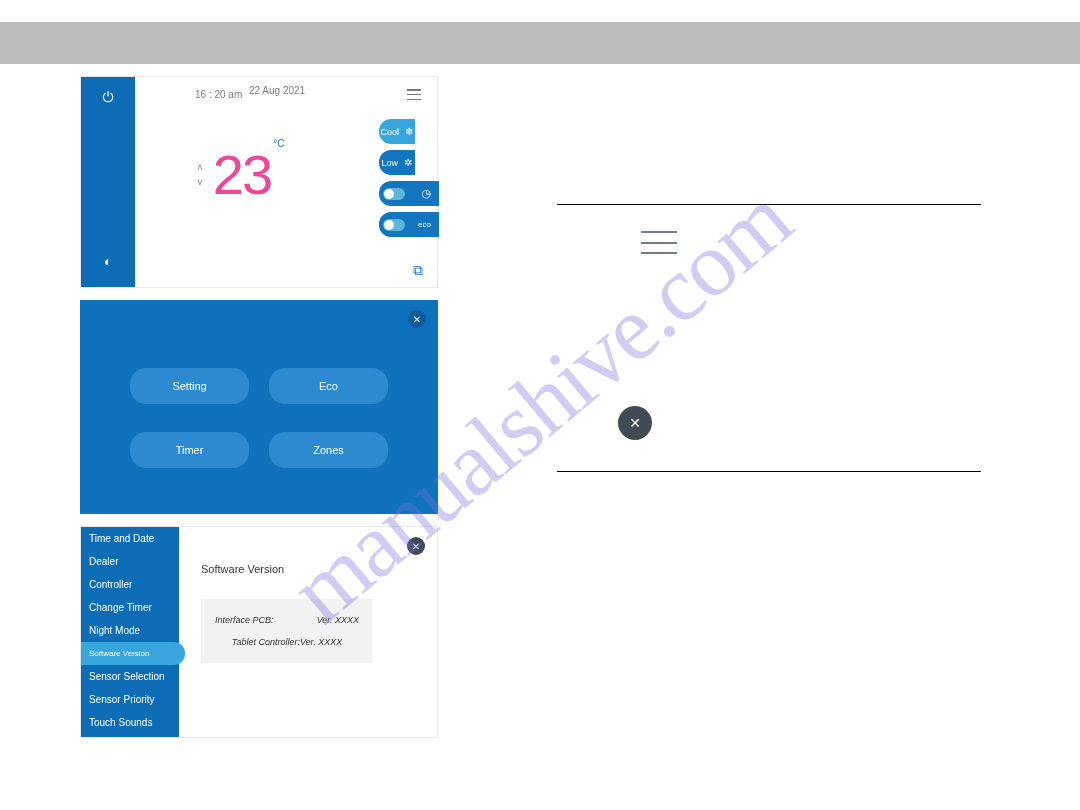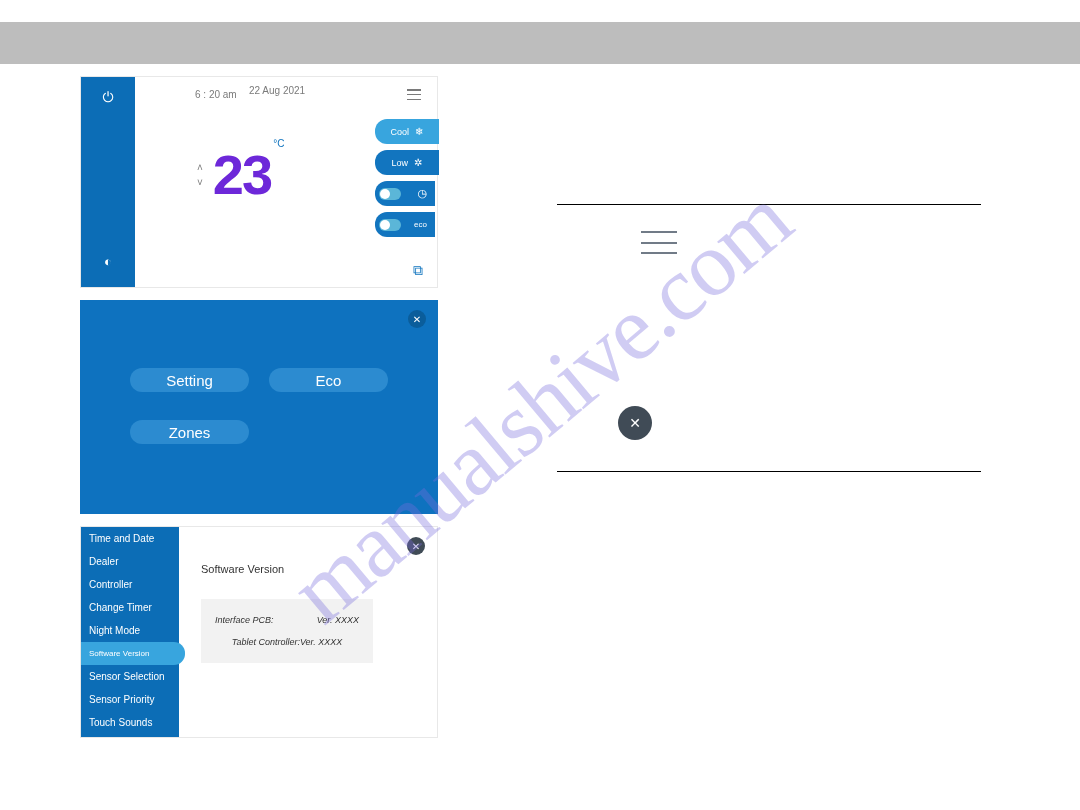--- a/index.html
+++ b/index.html
@@ -23,39 +23,39 @@
   .s1-side { width:54px; background:#0c6db6; position:relative; }
   .s1-side .power-icon { position:absolute; left:0; right:0; top:12px; text-align:center; color:#fff; font-size:14px; }
   .s1-side .sleep-icon { position:absolute; left:0; right:0; bottom:18px; text-align:center; color:#fff; font-size:13px; }
   .s1-main { flex:1; position:relative; }
   .s1-time { position:absolute; top:12px; left:60px; font-size:10px; color:#7a7a7a; }
   .s1-date { position:absolute; top:8px; left:114px; font-size:10px; color:#7a7a7a; }
   .burger1 { position:absolute; top:12px; right:16px; width:14px; height:11px; display:flex; flex-direction:column; justify-content:space-between; cursor:pointer; }
   .burger1 div { height:1.5px; background:#7a7a7a; }
   .temp-block { position:absolute; top:70px; left:62px; display:flex; align-items:center; }
   .arrows { display:flex; flex-direction:column; font-size:10px; color:#7a7a7a; margin-right:10px; gap:4px; }
-  .temp-num { font-size:56px; font-weight:700; line-height:1; color:#6d28d9; letter-spacing:-2px; }
+  .temp-num { font-size:56px; font-weight:400; line-height:1; color:#ec4899; letter-spacing:-2px; }
   .deg { font-size:10px; color:#1275bf; position:relative; top:-32px; left:2px; }
   .mode-stack { position:absolute; top:42px; right:-2px; display:flex; flex-direction:column; gap:6px; }
-  .pill { width:64px; height:25px; border-radius:12px 0 0 12px; background:#1275bf; color:#fff; font-size:9px; display:flex; align-items:center; justify-content:center; gap:6px; }
+  .pill { width:36px; height:25px; border-radius:12px 0 0 12px; background:#1275bf; color:#fff; font-size:9px; display:flex; align-items:center; justify-content:center; gap:6px; }
   .pill.active { background:#38a5de; }
   .pill .ic { font-size:10px; }
   .toggle-pill { width:60px; height:25px; border-radius:12px 0 0 12px; background:#1275bf; display:flex; align-items:center; padding:0 8px 0 4px; gap:6px; color:#fff; font-size:8px; justify-content:space-between; }
   .switch { width:22px; height:12px; border-radius:6px; background:#5bb6d8; position:relative; }
   .switch::after { content:""; position:absolute; left:1px; top:1px; width:10px; height:10px; border-radius:50%; background:#fff; }
   .link-ic { position:absolute; bottom:8px; right:14px; color:#1275bf; font-size:14px; }
 
   
   .screen2 {
     position:absolute; left:80px; top:300px; width:358px; height:214px;
     background:#0e72bf;
   }
   .close-btn { position:absolute; top:10px; right:12px; width:18px; height:18px; border-radius:50%; background:#0a5d9b; color:#fff; font-size:10px; display:flex; align-items:center; justify-content:center; cursor:pointer; }
   .menu-grid { position:absolute; top:68px; left:0; right:0; display:grid; grid-template-columns:1fr 1fr; row-gap:28px; column-gap:20px; padding:0 50px; }
-  .menu-btn { height:24px; border-radius:16px; background:#2c8bd0; color:#fff; font-size:15px; display:flex; align-items:center; justify-content:center; }
+  .menu-btn { height:36px; border-radius:16px; background:#2c8bd0; color:#fff; font-size:11px; display:flex; align-items:center; justify-content:center; }
 
   
   .screen3 {
     position:absolute; left:80px; top:526px; width:358px; height:212px;
     background:#fff; border:1px solid #e8e8e8; display:flex;
   }
   .s3-side { width:98px; background:#0c6db6; display:flex; flex-direction:column; }
   .s3-item { height:23px; font-size:10px; color:#fff; padding-left:8px; display:flex; align-items:center; }
   .s3-item.active { background:#38a5de; border-radius:0 11px 11px 0; margin-right:-6px; padding-left:8px; color:#fff; font-size:8px; }
   .s3-main { flex:1; position:relative; padding:14px 18px 0 22px; }
@@ -80,21 +80,21 @@
 
 <div class="top-bar"></div>
 <div class="grey-band"></div>
 
 <div class="screen1">
   <div class="s1-side">
     <div class="power-icon">⏻</div>
     <div class="sleep-icon">◐</div>
   </div>
   <div class="s1-main">
-    <span class="s1-time">6 : 20 am</span>
+    <span class="s1-time">16 : 20 am</span>
     <span class="s1-date">22 Aug 2021</span>
     <div class="burger1">
         <div></div>
         <div></div>
         <div></div>
       </div>
 
     <div class="temp-block">
       <div class="arrows">
         <span>˄</span>
@@ -127,20 +127,23 @@
 </div>
 
 <div class="screen2">
   <div class="close-btn">✕</div>
   <div class="menu-grid">
     <div class="menu-btn">
         <span>Setting</span>
       </div>
     <div class="menu-btn">
         <span>Eco</span>
+      </div>
+    <div class="menu-btn">
+        <span>Timer</span>
       </div>
     <div class="menu-btn">
         <span>Zones</span>
       </div>
   </div>
 </div>
 
 <div class="screen3">
   <div class="s3-side">
     <div class="s3-item">

